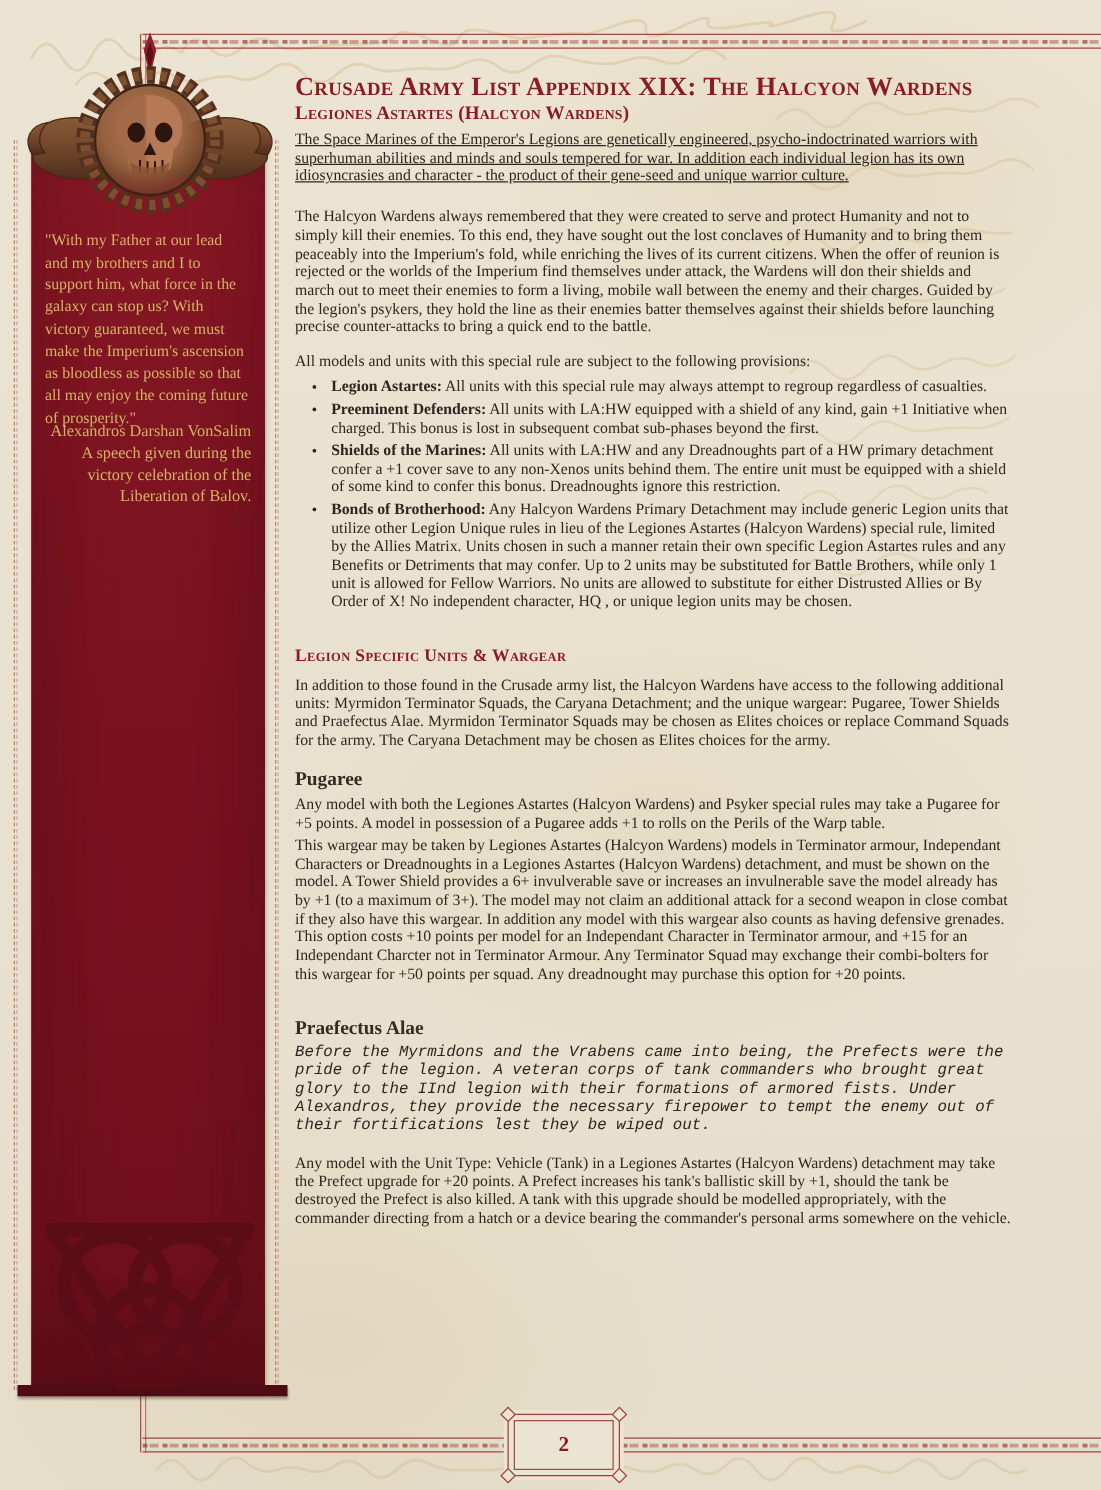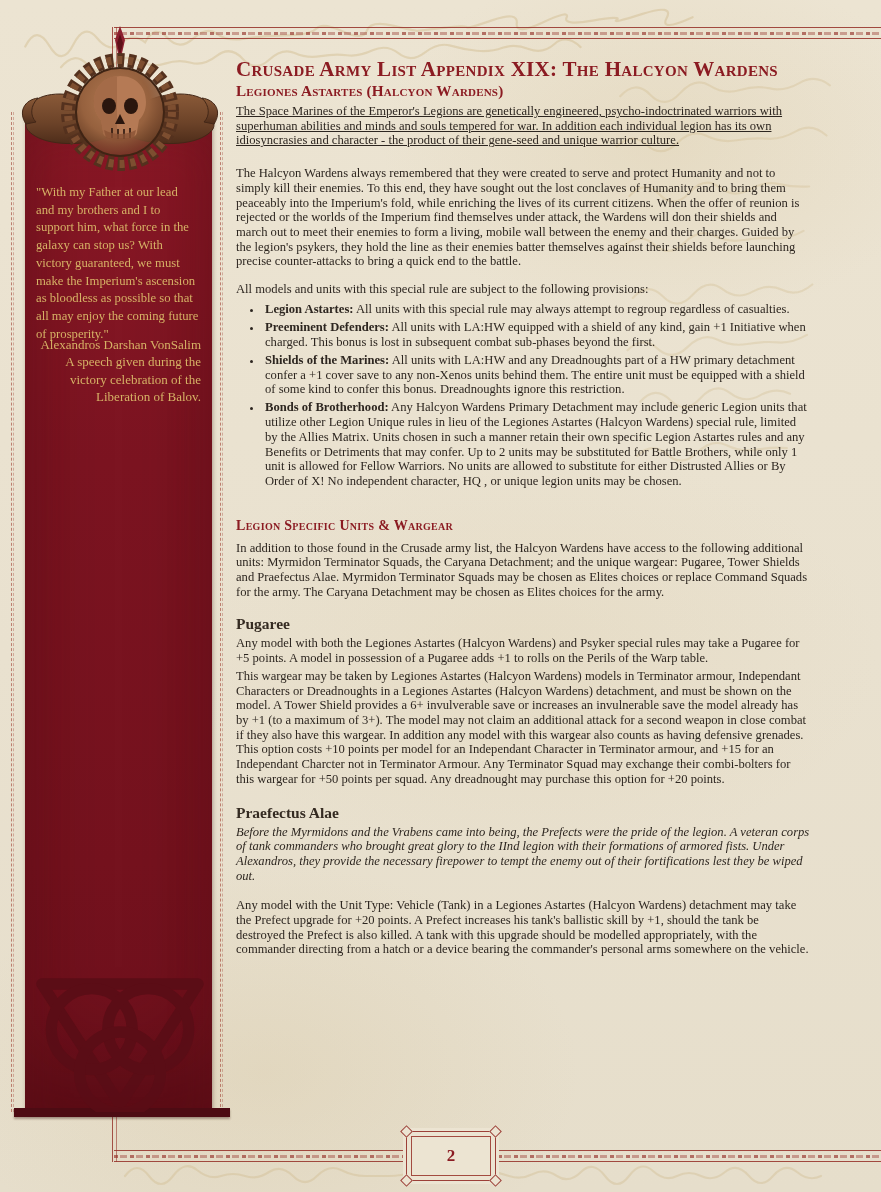--- a/index.html
+++ b/index.html
@@ -81,23 +81,23 @@
   ul.provisions{margin:5px 0 0 0; padding-left:27px;}
   ul.provisions li{margin-bottom:3.5px; padding-left:2px;}
   ul.provisions li::marker{color:#2d2620; font-size:11px;}
   h2.section{
     margin:27px 0 0 0; font-variant:small-caps; font-weight:bold; letter-spacing:.3px;
     font-size:14px; line-height:20px; color:#8b1b22;
   }
   .p-units{margin-top:5px !important;}
   h3.entry{margin:15px 0 0 0; font-size:15.5px; line-height:19px; font-weight:600; color:#352b22;}
   h3.entry.mt-lg{margin-top:17px;}
-  h3.entry.mt-xl{margin-top:16px;}
+  h3.entry.mt-xl{margin-top:26px;}
   .entry-p{margin-top:3px !important;}
-  .flavor{margin-top:3px !important; font-style:italic;}
+  .flavor{margin-top:3px !important; font-style:italic;font-family:Liberation Mono, monospace;}
   .after-flavor{margin-top:15px !important;}
 
   
   .page-num-box{
     position:absolute; left:406px; top:1131px; width:90px; height:50px; z-index:7;
     background:#ece4d2; border:1.5px solid #9c4038; box-sizing:border-box; padding:4px;
     box-shadow:0 0 0 3px #ece4d2;
   }
   .page-num-inner{
     width:100%; height:100%; box-sizing:border-box; border:1px solid #a34b40;

